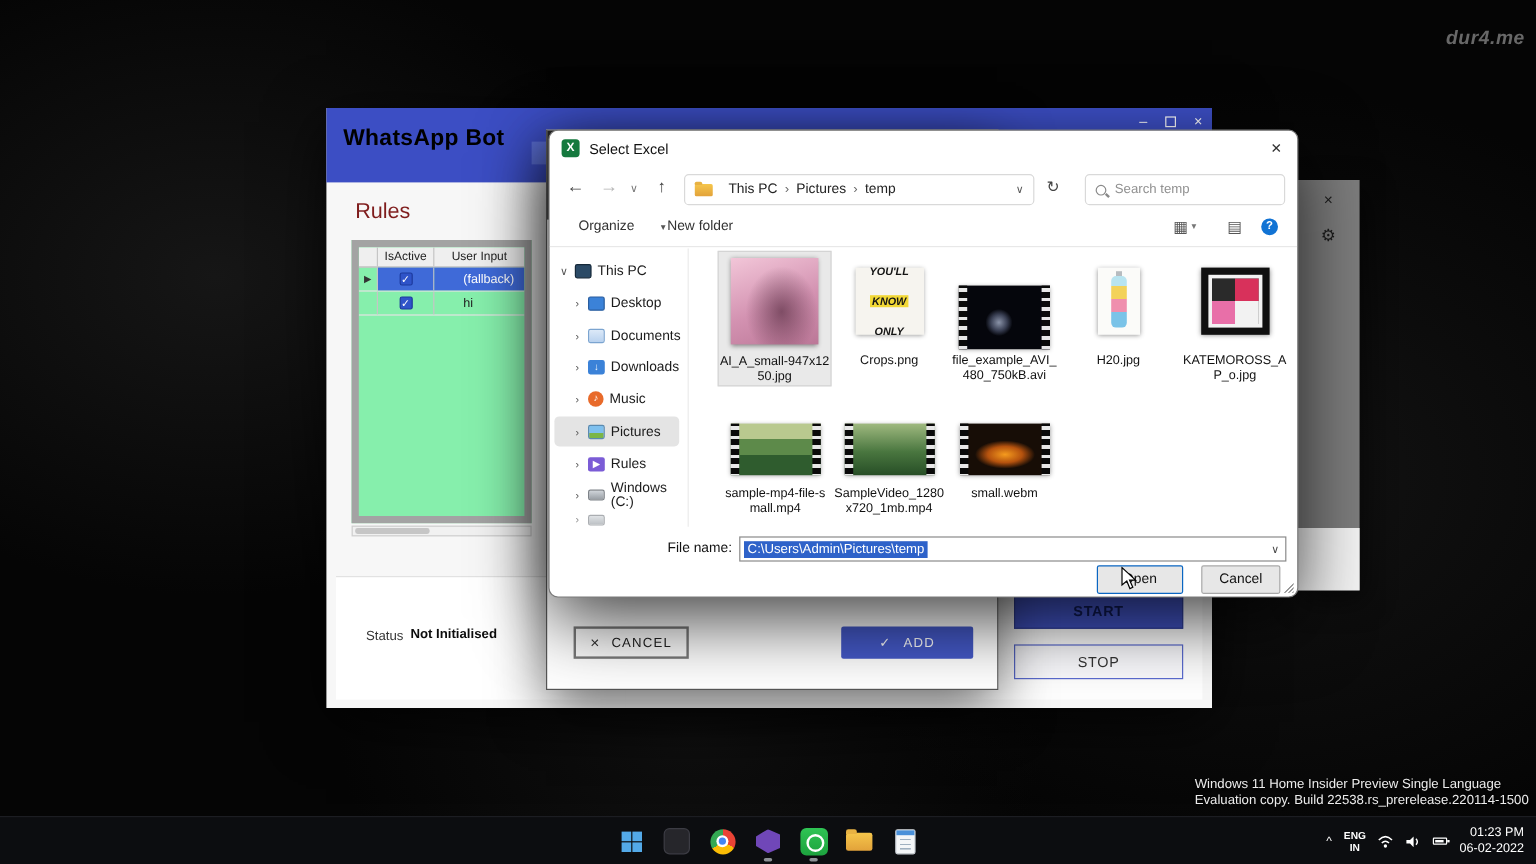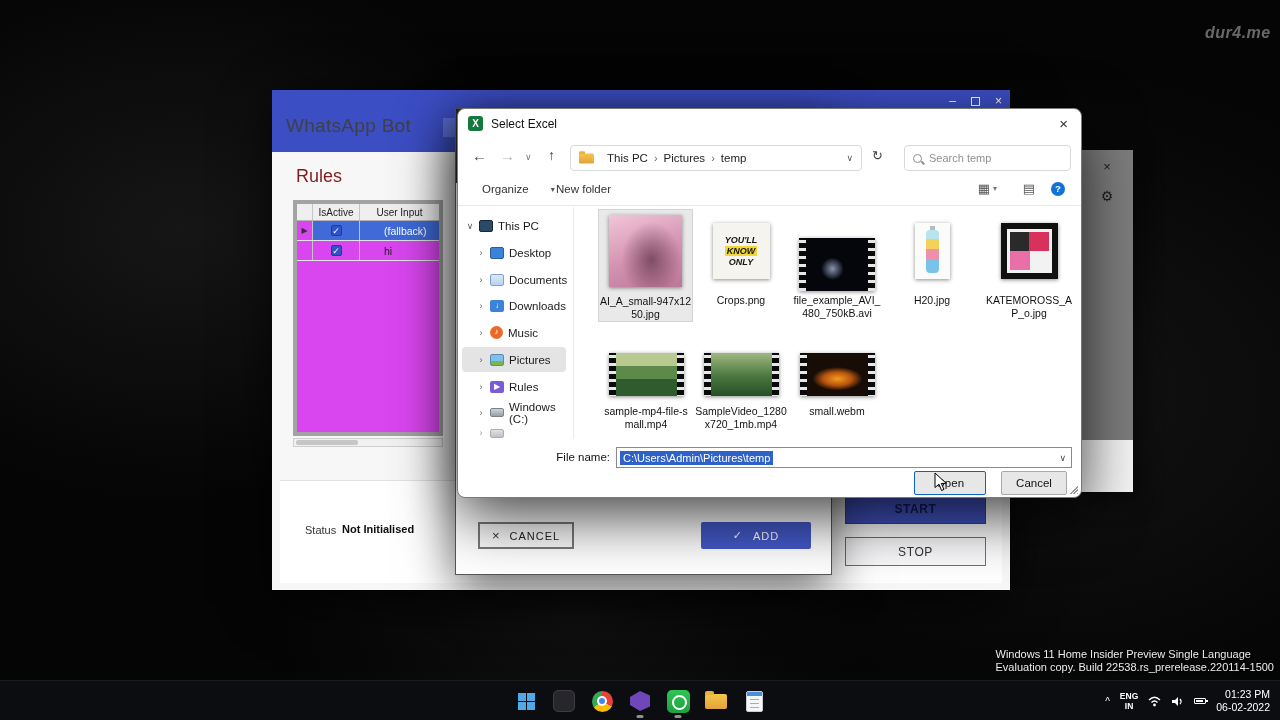--- a/index.html
+++ b/index.html
@@ -13,27 +13,27 @@
       #050505;}
   .abs{position:absolute}
 
   
   .site-wm{left:1205px;top:24px;color:#b9b9b9;opacity:.55;font-style:italic;font-weight:bold;font-size:16px;letter-spacing:.5px}
   .eval{right:6px;bottom:46px;color:#ececec;font-size:11px;line-height:13px;text-shadow:0 1px 2px rgba(0,0,0,.9)}
 
   
   .ww{left:272px;top:90px;width:738px;height:500px;background:#f7f7f7;box-shadow:0 12px 46px rgba(0,0,0,.7)}
   .ww-head{left:0;top:0;width:100%;height:62px;background:#3c4ec4}
-  .ww-title{left:14px;top:25px;font-size:19px;font-weight:normal;color:#404040;letter-spacing:.3px}
+  .ww-title{left:14px;top:15px;font-size:19px;font-weight:bold;color:#000000;letter-spacing:.3px}
   .ww-accent{left:171px;top:28px;width:15px;height:19px;background:#5b6fd6}
   .ww-controls{top:3px;right:8px;display:flex;gap:15px;color:#fff;align-items:center;height:16px}
   .ww-controls span{font-size:12px;line-height:12px;cursor:default}
   .maxbox{display:inline-block;width:9px;height:9px;border:1.5px solid #fff}
   .ww-rules{left:24px;top:76px;font-size:18px;color:#7f1d1d}
-  .ww-table{left:21px;top:110px;width:150px;height:236px;background:#d946ef;border:4px solid #a3a3a3;overflow:hidden}
+  .ww-table{left:21px;top:110px;width:150px;height:236px;background:#86efac;border:6px solid #a3a3a3;overflow:hidden}
   .t-head{display:flex;height:17px;background:#efefef;border-bottom:1px solid #b5b5b5;font-size:10px;color:#222}
   .t-head>div{display:flex;align-items:center;justify-content:center}
   .t-c0{width:16px;border-right:1px solid #c5c5c5;flex:0 0 auto}
   .t-c1{width:47px;border-right:1px solid #c5c5c5;flex:0 0 auto}
   .t-c2{flex:1}
   .t-row{display:flex;height:20px;font-size:10.5px;color:#222;border-bottom:1px solid #e3e3e3}
   .t-row>div{display:flex;align-items:center}
   .t-row .t-c1{justify-content:center}
   .t-row .t-c2{padding-left:24px}
   .t-row.sel .t-c1,.t-row.sel .t-c2{background:#3f6ad8;color:#fff}
@@ -104,21 +104,21 @@
   
   .file-item{position:absolute;width:92px;height:110px;cursor:default}
   .file-item.selected{width:95px;height:113px;background:#e9e9e9;border:1px solid #d4d4d4}
   .f-thumb{margin:14px auto 0;box-shadow:0 1px 4px rgba(0,0,0,.45);position:relative}
   .f-label{position:absolute;top:85px;left:0;right:0;font-size:10.5px;line-height:12.5px;color:#111;word-break:break-all;text-align:center}
   .low .f-label{top:56px}
   .low .f-thumb{margin-top:4px}
   .t-ai{margin-top:5px;width:73px;height:72px;background:
      radial-gradient(46px 58px at 58% 62%, rgba(73,33,53,.6), rgba(0,0,0,0) 65%),
      linear-gradient(160deg,#f2c6d8,#d392b1 55%,#bb7797)}
-  .t-crops{width:57px;height:56px;background:#f6f4ef;display:flex;flex-direction:column;align-items:center;justify-content:center;gap:1px}
+  .t-crops{width:57px;height:56px;background:#f6f4ef;display:flex;flex-direction:column;align-items:center;justify-content:center;gap:15px}
   .t-crops span{font-size:9px;font-weight:bold;font-style:italic;color:#141414;line-height:10px}
   .t-crops .hl{background:#f2d836;padding:0 2px}
   .film::before,.film::after{content:"";position:absolute;top:0;bottom:0;width:7px;background:repeating-linear-gradient(180deg,#0a0a0a 0 2px,#e8e8e8 2px 5px,#0a0a0a 5px 8px)}
   .film::before{left:0}.film::after{right:0}
   .t-avi{margin-top:29px;width:76px;height:53px;background:
      radial-gradient(circle 15px at 44% 58%, #8a93a8 0%, #3a4054 45%, rgba(0,0,0,0) 75%),#05060c}
   .t-h20{width:35px;height:56px;background:#fbfbf9}
   .bottle{position:absolute;left:11px;top:7px;width:13px;height:43px;border-radius:4px;background:linear-gradient(180deg,#b8e4f0 0 20%,#f3d25a 20% 45%,#ef8fae 45% 70%,#7ac3e8 70%)}
   .bottle::before{content:"";position:absolute;left:4px;top:-4px;width:5px;height:4px;background:#b7bcc0}
   .t-kate{width:57px;height:56px;background:#101010;padding:6px}

